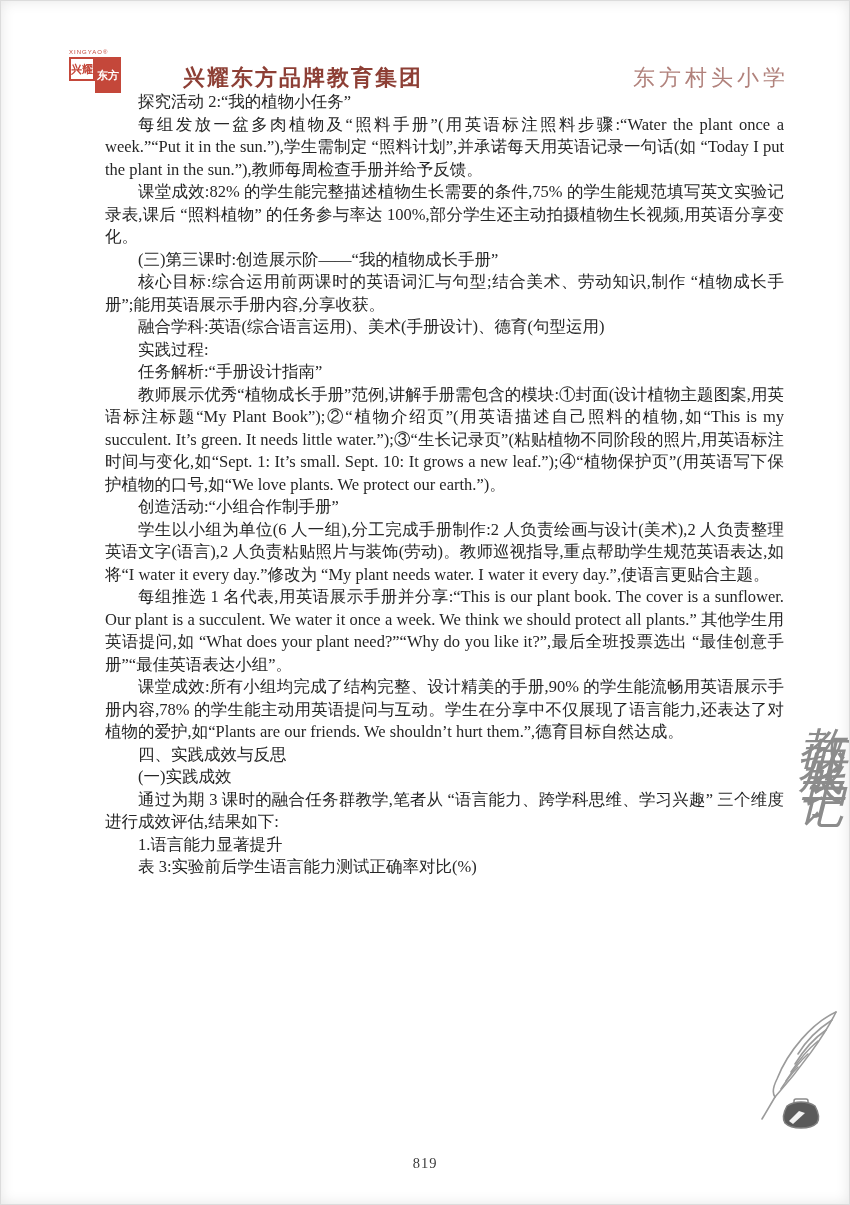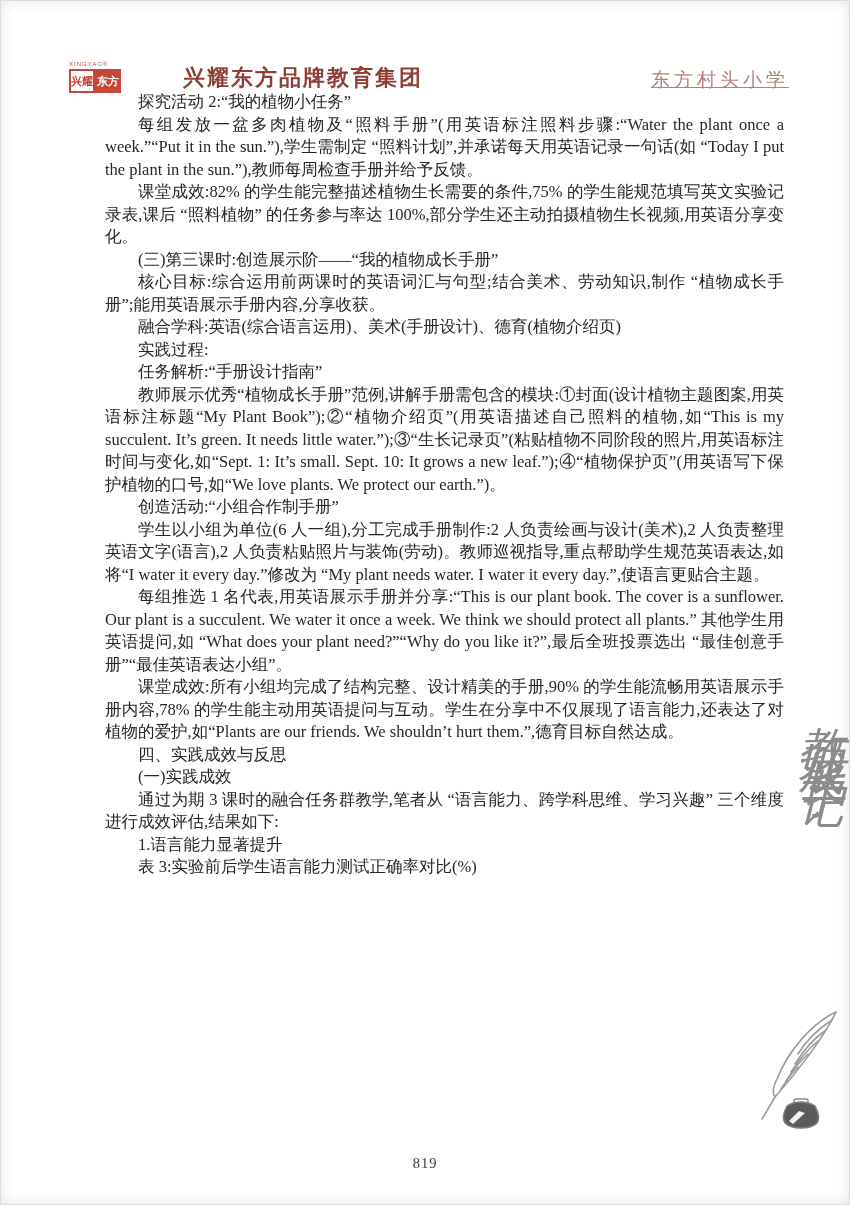--- a/index.html
+++ b/index.html
@@ -26,31 +26,31 @@
     font-size:6px;color:#c4473a;letter-spacing:1px;line-height:7px;
     font-family:"Liberation Sans","DejaVu Sans",sans-serif;white-space:nowrap;
   }
   .logo-stamp{display:flex;margin-top:1px;}
   .stamp-left{
     width:26px;height:24px;border:2px solid #c4473a;color:#c4473a;
     font-size:11px;line-height:11px;display:flex;align-items:center;justify-content:center;
     text-align:center;font-weight:bold;box-sizing:border-box;
   }
   .stamp-right{
-    width:26px;height:24px;background:#c4473a;color:#ffffff;
+    width:26px;height:36px;background:#c4473a;color:#ffffff;
     font-size:11px;line-height:11px;display:flex;align-items:center;justify-content:center;
     text-align:center;font-weight:bold;box-sizing:border-box;
   }
   .brand-title{
     margin-left:19px;font-size:22px;font-weight:bold;color:#8d3f35;
     letter-spacing:2px;white-space:nowrap;
   }
   .header-spacer{flex:1;}
   .school-name{
-    font-size:19px;color:#b1827c;letter-spacing:4px;white-space:nowrap;text-decoration:underline;
+    font-size:22px;color:#b1827c;letter-spacing:4px;white-space:nowrap;
   }
   
   .doc-body{
     position:absolute;left:104px;top:90px;width:679px;
     font-size:16.5px;line-height:22.5px;color:#262626;
     text-align:justify;
   }
   .doc-body p{margin:0;text-indent:2em;}
   
   .side-calligraphy{
@@ -84,21 +84,21 @@
     <div class="header-spacer"></div>
     <div class="school-name">东方村头小学</div>
   </div>
 
   <div class="doc-body">
       <p>探究活动 2:“我的植物小任务”</p>
       <p>每组发放一盆多肉植物及“照料手册”(用英语标注照料步骤:“Water the plant once a week.”“Put it in the sun.”),学生需制定 “照料计划”,并承诺每天用英语记录一句话(如 “Today I put the plant in the sun.”),教师每周检查手册并给予反馈。</p>
       <p>课堂成效:82% 的学生能完整描述植物生长需要的条件,75% 的学生能规范填写英文实验记录表,课后 “照料植物” 的任务参与率达 100%,部分学生还主动拍摄植物生长视频,用英语分享变化。</p>
       <p>(三)第三课时:创造展示阶——“我的植物成长手册”</p>
       <p>核心目标:综合运用前两课时的英语词汇与句型;结合美术、劳动知识,制作 “植物成长手册”;能用英语展示手册内容,分享收获。</p>
-      <p>融合学科:英语(综合语言运用)、美术(手册设计)、德育(植物介绍页)</p>
+      <p>融合学科:英语(综合语言运用)、美术(手册设计)、德育(句型运用)</p>
       <p>实践过程:</p>
       <p>任务解析:“手册设计指南”</p>
       <p>教师展示优秀“植物成长手册”范例,讲解手册需包含的模块:①封面(设计植物主题图案,用英语标注标题“My Plant Book”);②“植物介绍页”(用英语描述自己照料的植物,如“This is my succulent. It’s green. It needs little water.”);③“生长记录页”(粘贴植物不同阶段的照片,用英语标注时间与变化,如“Sept. 1: It’s small. Sept. 10: It grows a new leaf.”);④“植物保护页”(用英语写下保护植物的口号,如“We love plants. We protect our earth.”)。</p>
       <p>创造活动:“小组合作制手册”</p>
       <p>学生以小组为单位(6 人一组),分工完成手册制作:2 人负责绘画与设计(美术),2 人负责整理英语文字(语言),2 人负责粘贴照片与装饰(劳动)。教师巡视指导,重点帮助学生规范英语表达,如将“I water it every day.”修改为 “My plant needs water. I water it every day.”,使语言更贴合主题。</p>
       <p>每组推选 1 名代表,用英语展示手册并分享:“This is our plant book. The cover is a sunflower. Our plant is a succulent. We water it once a week. We think we should protect all plants.” 其他学生用英语提问,如 “What does your plant need?”“Why do you like it?”,最后全班投票选出 “最佳创意手册”“最佳英语表达小组”。</p>
       <p>课堂成效:所有小组均完成了结构完整、设计精美的手册,90% 的学生能流畅用英语展示手册内容,78% 的学生能主动用英语提问与互动。学生在分享中不仅展现了语言能力,还表达了对植物的爱护,如“Plants are our friends. We shouldn’t hurt them.”,德育目标自然达成。</p>
       <p>四、实践成效与反思</p>
       <p>(一)实践成效</p>
       <p>通过为期 3 课时的融合任务群教学,笔者从 “语言能力、跨学科思维、学习兴趣” 三个维度进行成效评估,结果如下:</p>

